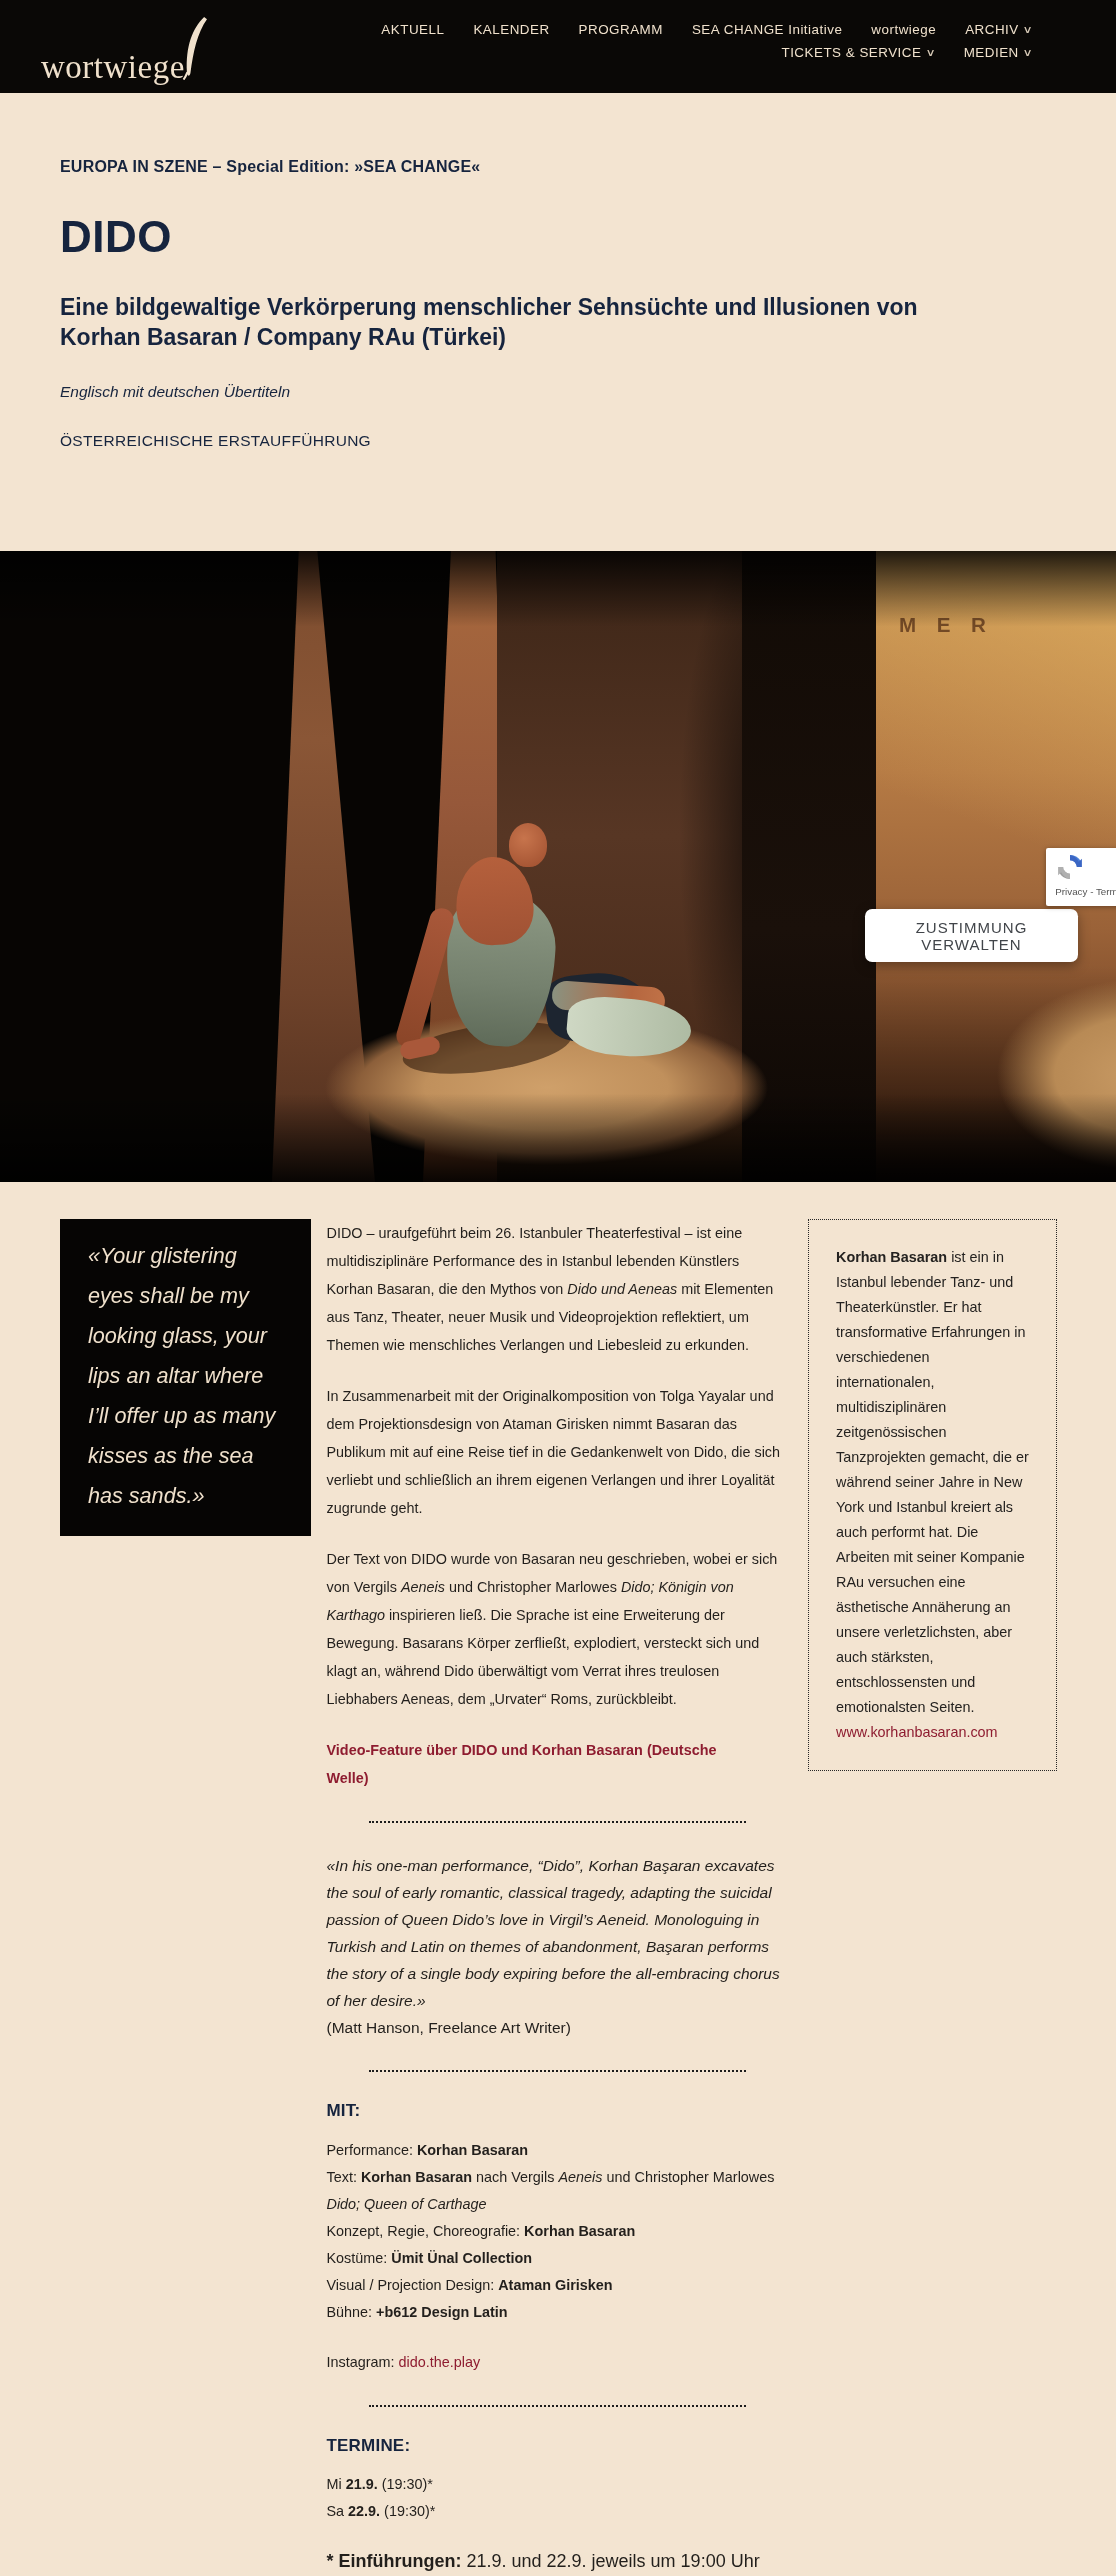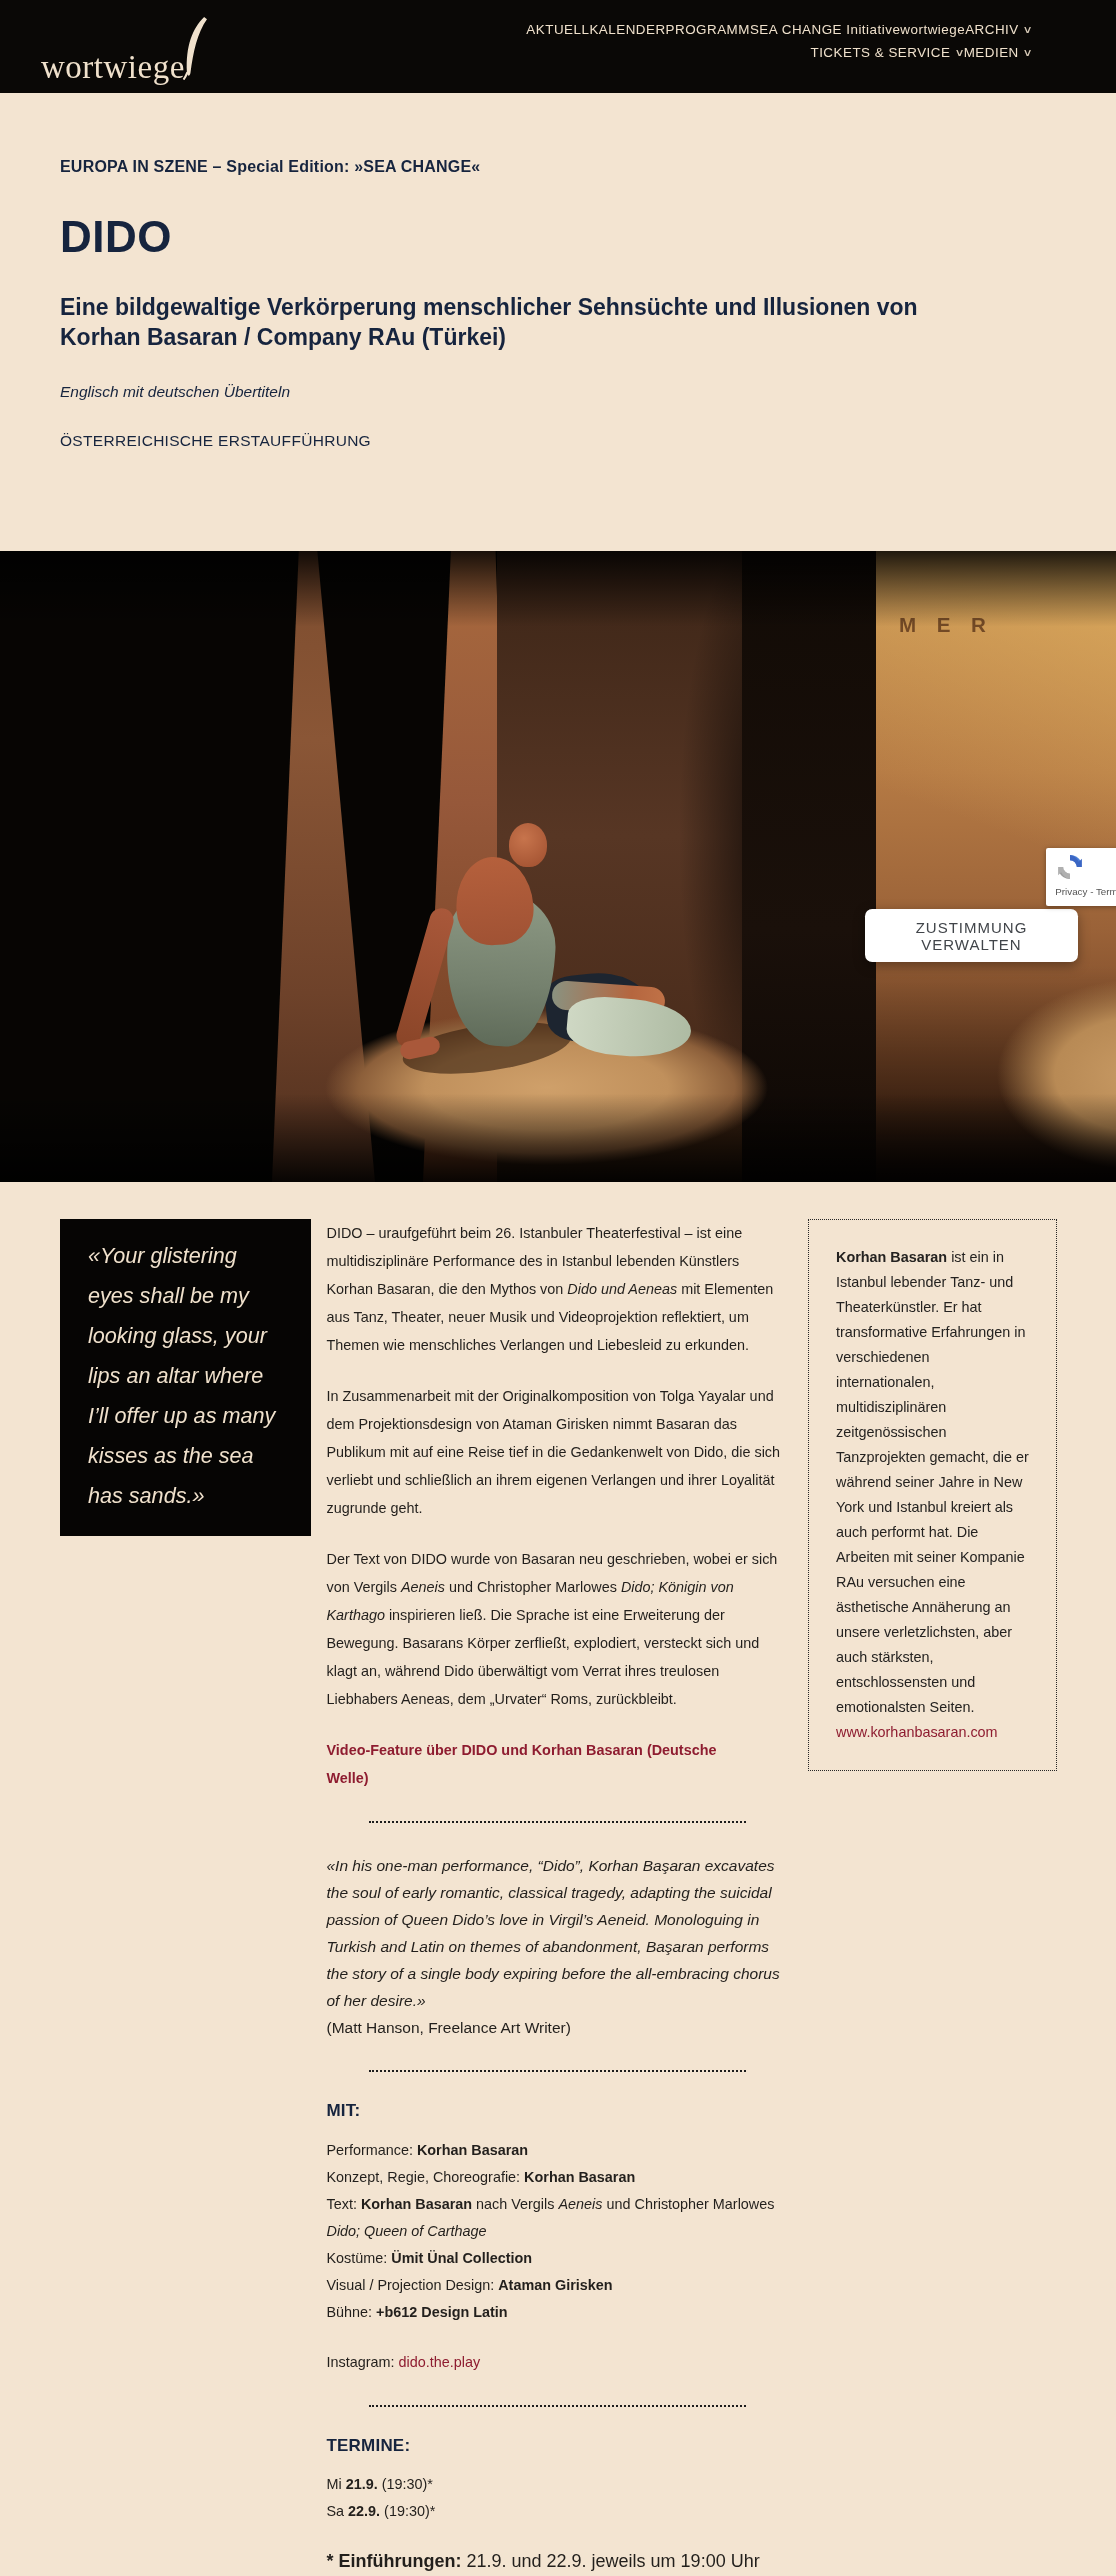--- a/index.html
+++ b/index.html
@@ -22,21 +22,21 @@
     color:var(--cream); cursor:pointer;
   }
   .logo-text{
     font-family:"Liberation Serif", serif; font-size:33px; letter-spacing:0.5px; line-height:1;
   }
   .logo-feather{ margin-left:-3.1px; margin-bottom:1px; transform:rotate(6deg); }
   .nav{
     position:absolute; top:21.6px; right:84px; display:flex; flex-direction:column;
     align-items:flex-end; gap:8.2px;
   }
-  .nav-row{ display:flex; }
+  .nav-row{ display:flex; gap:29px; }
   .nav-item{
     color:var(--cream); font-size:13.4px; letter-spacing:0.5px; white-space:nowrap;
     display:flex; align-items:center; gap:5.2px; cursor:pointer;
   }
   .chev{ font-size:10.3px; transform:scaleX(1.35); opacity:.9; }
   
   .title-block{ padding:65px 60px 0; height:458px; }
   .kicker{ color:var(--navy); font-size:16px; font-weight:700; letter-spacing:0.2px; }
   .page-title{ color:var(--navy); font-size:44px; font-weight:700; letter-spacing:0.5px; margin-top:36px; }
   .subtitle{ color:var(--navy); font-size:23px; font-weight:700; line-height:1.3; max-width:938px; margin-top:31px; }
@@ -256,22 +256,22 @@
 
     <hr class="divider">
 
     <p class="press-quote">«In his one-man performance, “Dido”, Korhan Başaran excavates the soul of early romantic, classical tragedy, adapting the suicidal passion of Queen Dido’s love in Virgil’s Aeneid. Monologuing in Turkish and Latin on themes of abandonment, Başaran performs the story of a single body expiring before the all-embracing chorus of her desire.»</p>
     <p class="press-attrib">(Matt Hanson, Freelance Art Writer)</p>
 
     <hr class="divider">
 
     <h2 class="sec-heading first">MIT:</h2>
     <div class="line"><span>Performance: </span><span class="b">Korhan Basaran</span></div>
+    <div class="line"><span>Text: </span><span class="b">Korhan Basaran</span><span> nach Vergils </span><span class="i">Aeneis</span><span> und Christopher Marlowes </span><span class="i">Dido; Queen of Carthage</span></div>
     <div class="line"><span>Konzept, Regie, Choreografie: </span><span class="b">Korhan Basaran</span></div>
-    <div class="line"><span>Text: </span><span class="b">Korhan Basaran</span><span> nach Vergils </span><span class="i">Aeneis</span><span> und Christopher Marlowes </span><span class="i">Dido; Queen of Carthage</span></div>
     <div class="line"><span>Kostüme: </span><span class="b">Ümit Ünal Collection</span></div>
     <div class="line"><span>Visual / Projection Design: </span><span class="b">Ataman Girisken</span></div>
     <div class="line"><span>Bühne: </span><span class="b">+b612 Design Latin</span></div>
     <div class="line gap-top"><span>Instagram: </span><span class="link">dido.the.play</span></div>
 
     <hr class="divider">
 
     <h2 class="sec-heading first">TERMINE:</h2>
     <div class="line"><span>Mi </span><span class="b">21.9.</span><span> (19:30)*</span></div>
     <div class="line"><span>Sa </span><span class="b">22.9.</span><span> (19:30)*</span></div>

